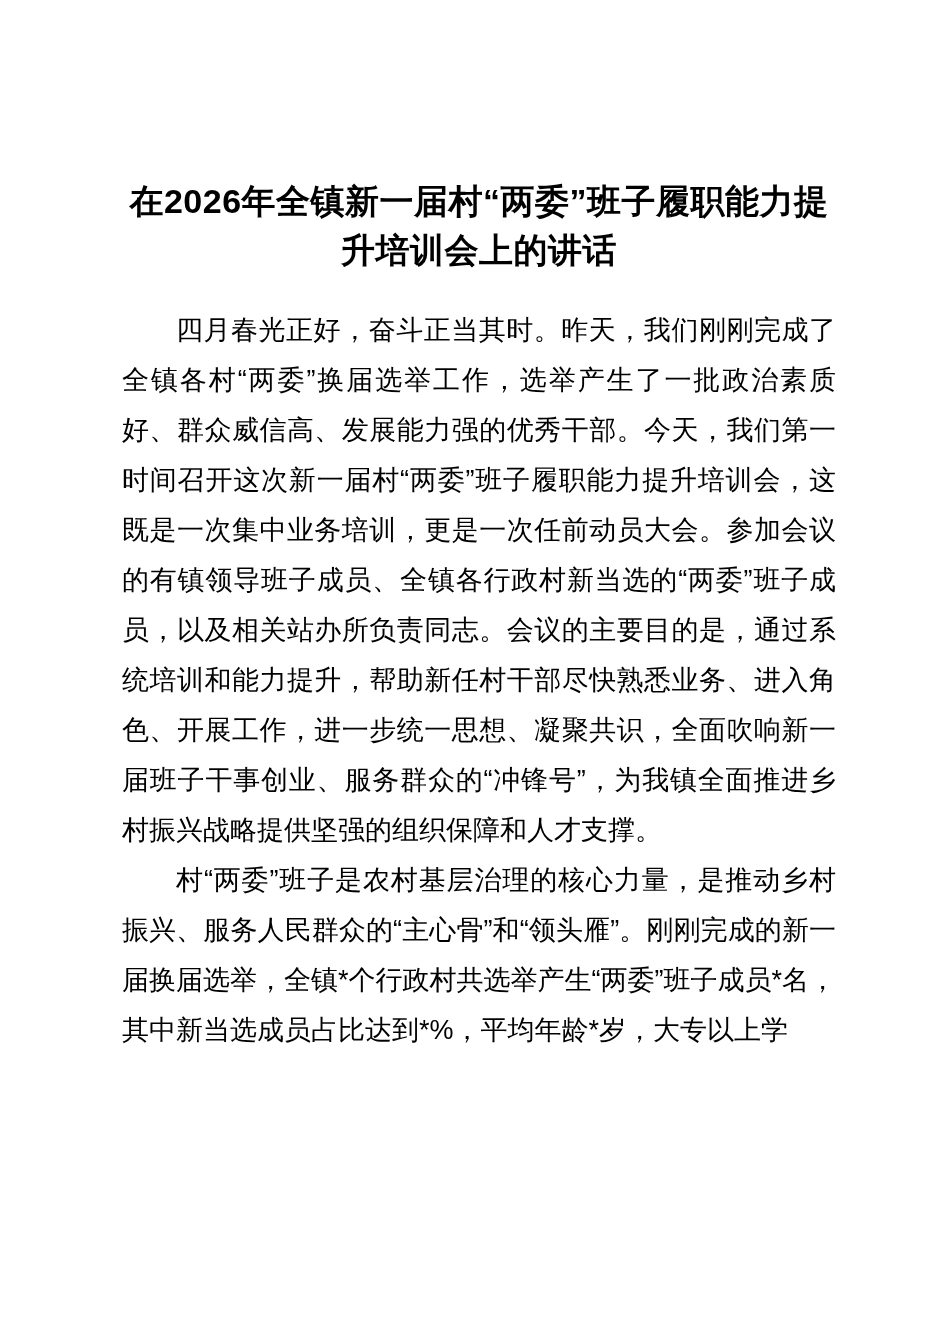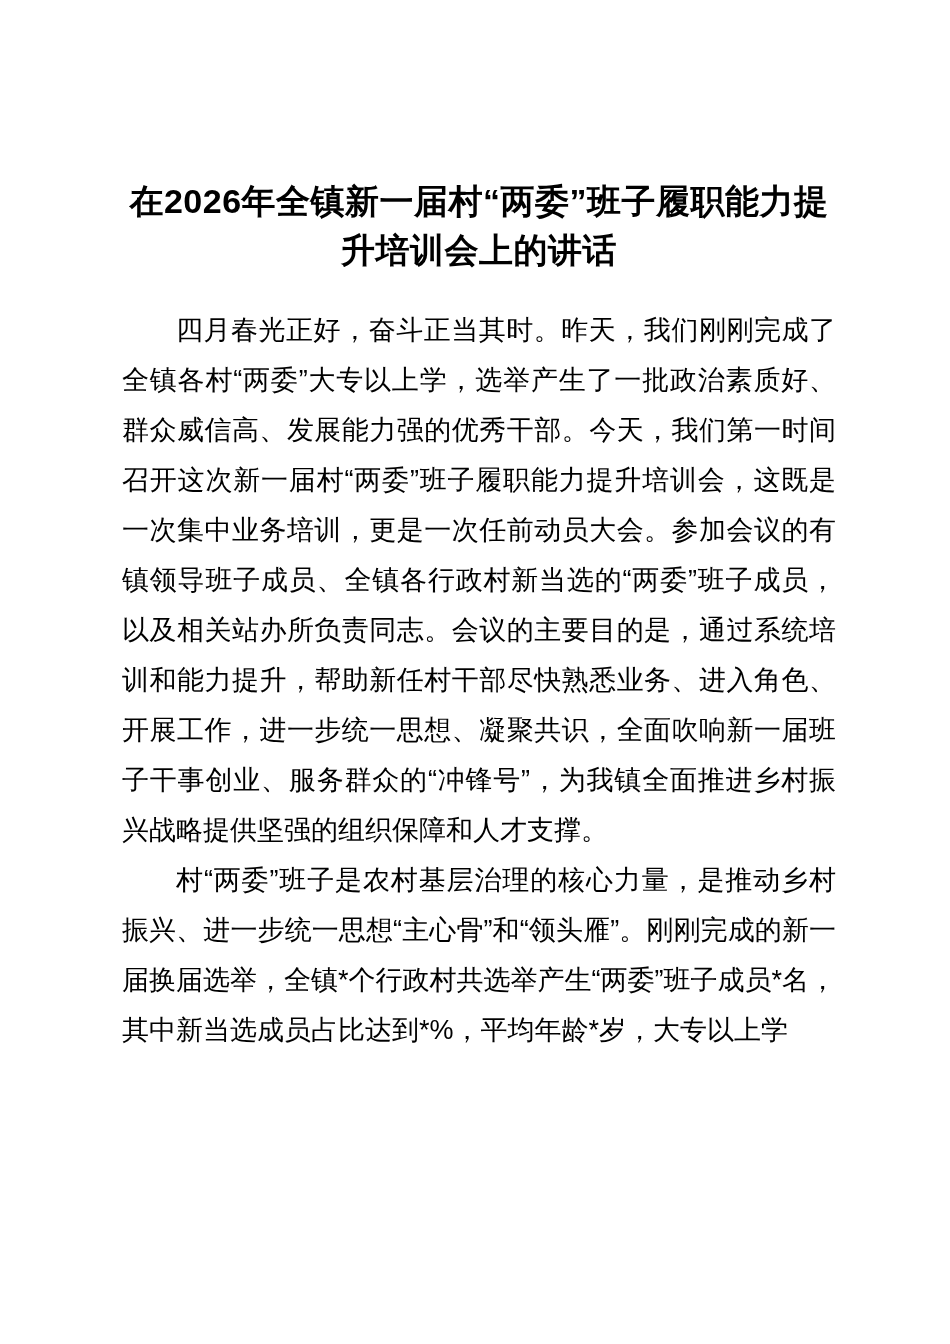--- a/index.html
+++ b/index.html
@@ -53,18 +53,18 @@
     }
   </style>
 </head>
 <body>
 
 <div class="page">
 
   <h1 class="doc-title">在2026年全镇新一届村“两委”班子履职能力提升培训会上的讲话</h1>
 
 
-  <p class="doc-para indent">四月春光正好，奋斗正当其时。昨天，我们刚刚完成了全镇各村“两委”大专以上学，选举产生了一批政治素质好、群众威信高、发展能力强的优秀干部。今天，我们第一时间召开这次新一届村“两委”班子履职能力提升培训会，这既是一次集中业务培训，更是一次任前动员大会。参加会议的有镇领导班子成员、全镇各行政村新当选的“两委”班子成员，以及相关站办所负责同志。会议的主要目的是，通过系统培训和能力提升，帮助新任村干部尽快熟悉业务、进入角色、开展工作，进一步统一思想、凝聚共识，全面吹响新一届班子干事创业、服务群众的“冲锋号”，为我镇全面推进乡村振兴战略提供坚强的组织保障和人才支撑。</p>
+  <p class="doc-para indent">四月春光正好，奋斗正当其时。昨天，我们刚刚完成了全镇各村“两委”换届选举工作，选举产生了一批政治素质好、群众威信高、发展能力强的优秀干部。今天，我们第一时间召开这次新一届村“两委”班子履职能力提升培训会，这既是一次集中业务培训，更是一次任前动员大会。参加会议的有镇领导班子成员、全镇各行政村新当选的“两委”班子成员，以及相关站办所负责同志。会议的主要目的是，通过系统培训和能力提升，帮助新任村干部尽快熟悉业务、进入角色、开展工作，进一步统一思想、凝聚共识，全面吹响新一届班子干事创业、服务群众的“冲锋号”，为我镇全面推进乡村振兴战略提供坚强的组织保障和人才支撑。</p>
 
 
-  <p class="doc-para indent">村“两委”班子是农村基层治理的核心力量，是推动乡村振兴、进一步统一思想“主心骨”和“领头雁”。刚刚完成的新一届换届选举，全镇*个行政村共选举产生“两委”班子成员*名，其中新当选成员占比达到*%，平均年龄*岁，大专以上学</p>
+  <p class="doc-para indent">村“两委”班子是农村基层治理的核心力量，是推动乡村振兴、服务人民群众的“主心骨”和“领头雁”。刚刚完成的新一届换届选举，全镇*个行政村共选举产生“两委”班子成员*名，其中新当选成员占比达到*%，平均年龄*岁，大专以上学</p>
 
 </div>
 
 </body></html>

